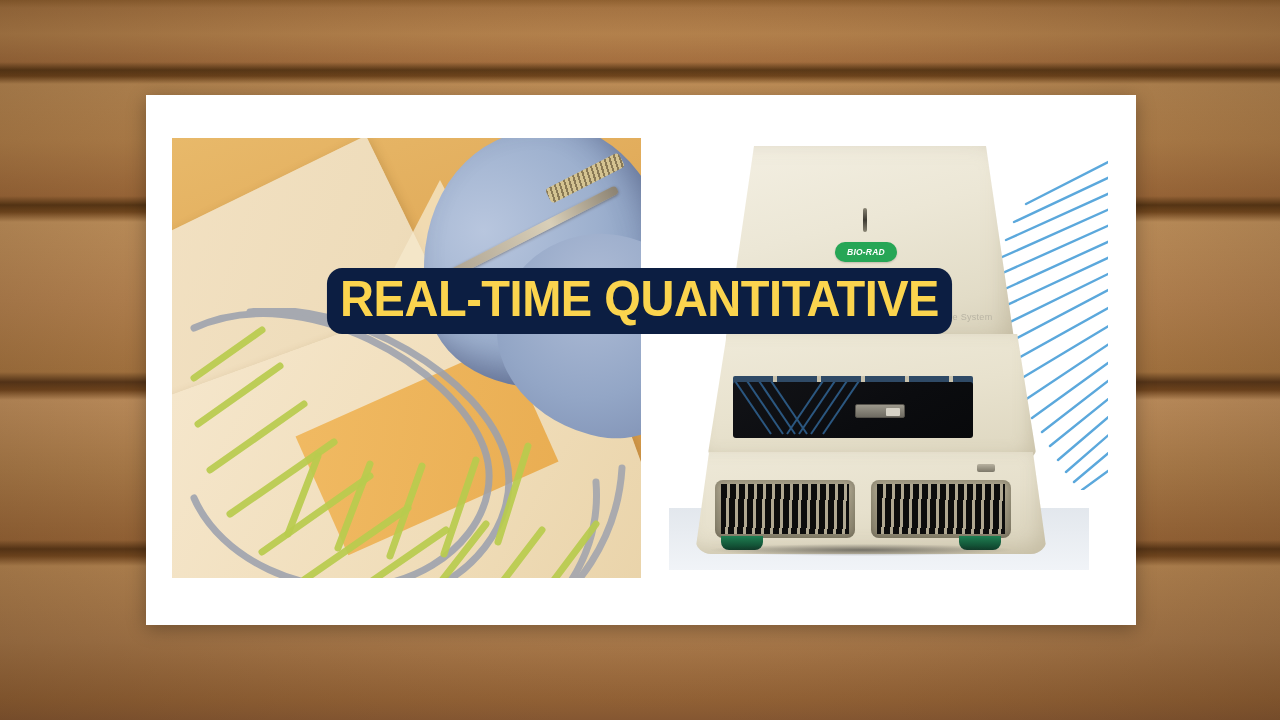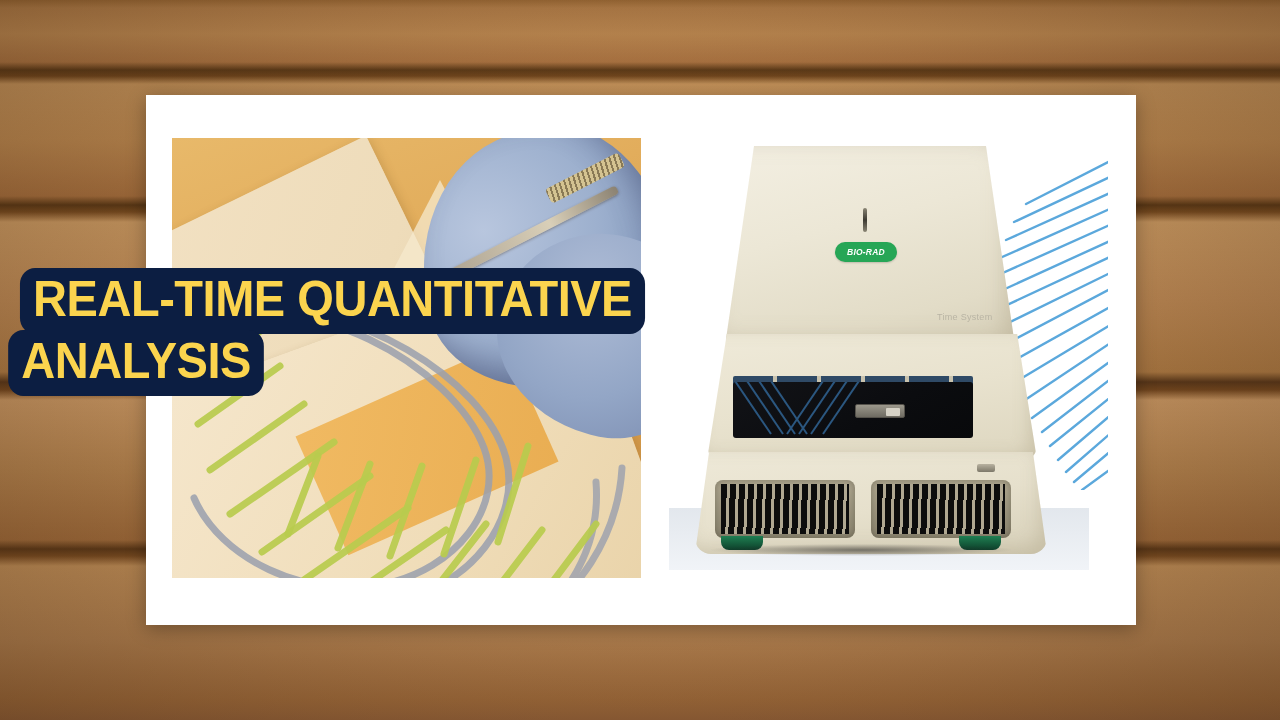--- a/index.html
+++ b/index.html
@@ -276,20 +276,21 @@
     position:absolute; left:52px; top:398px;
     width:300px; height:12px;
     background:radial-gradient(ellipse at 50% 50%, rgba(40,40,40,0.55), rgba(40,40,40,0) 72%);
   }
 
   
   .title-wrap{
     position:absolute;
     left:0; top:268px;
     width:1280px;
+    text-align:center;
     pointer-events:none;
   }
   .title-line{
     display:inline-block;
     color:#fbd44e;
     background:#0c1e42;
     font-size:50px;
     line-height:58px;
     font-weight:bold;
     letter-spacing:-0.5px;
@@ -426,16 +427,15 @@
         <div class="vent vent-r"></div>
         <div class="foot foot-l"></div>
         <div class="foot foot-r"></div>
         <div class="m-shadow"></div>
       </div>
     </div>
   </div>
 
   <div class="title-wrap">
     <div class="tl-row"><span class="title-line">REAL-TIME QUANTITATIVE</span></div>
-    <div class="tl-row"><span class="title-line">ANALYSIS</span></div>
   </div>
 
 </div>
 
 </body></html>

